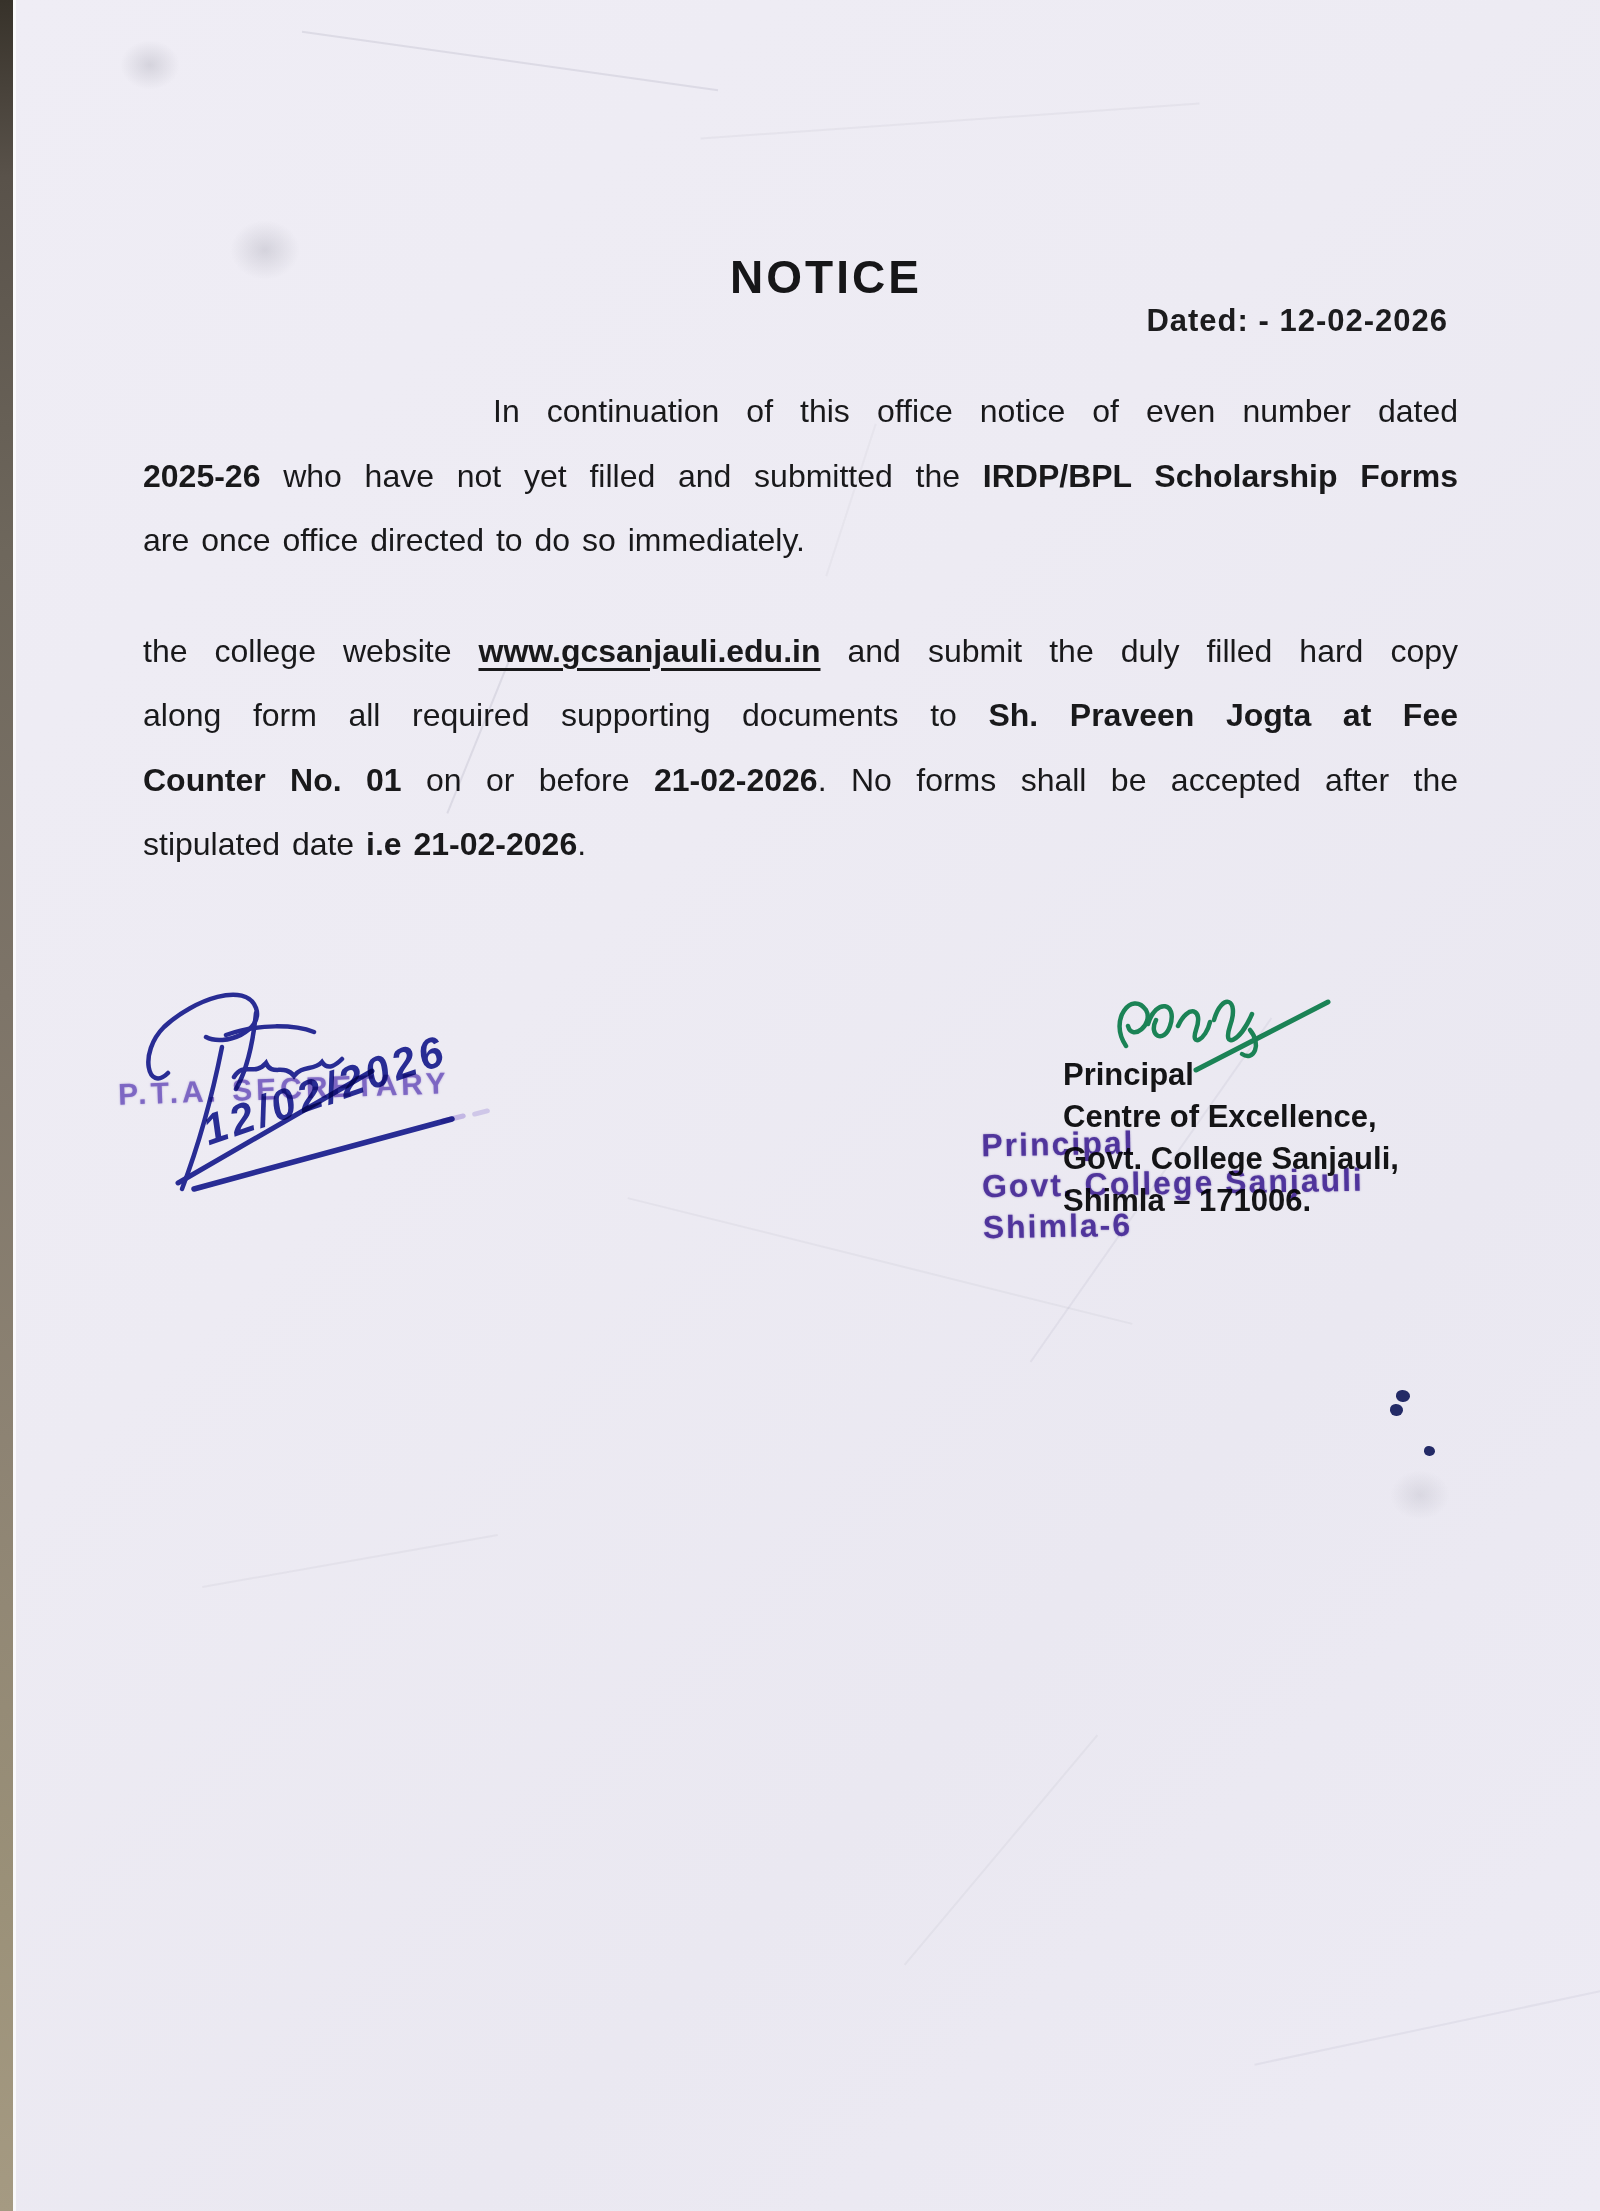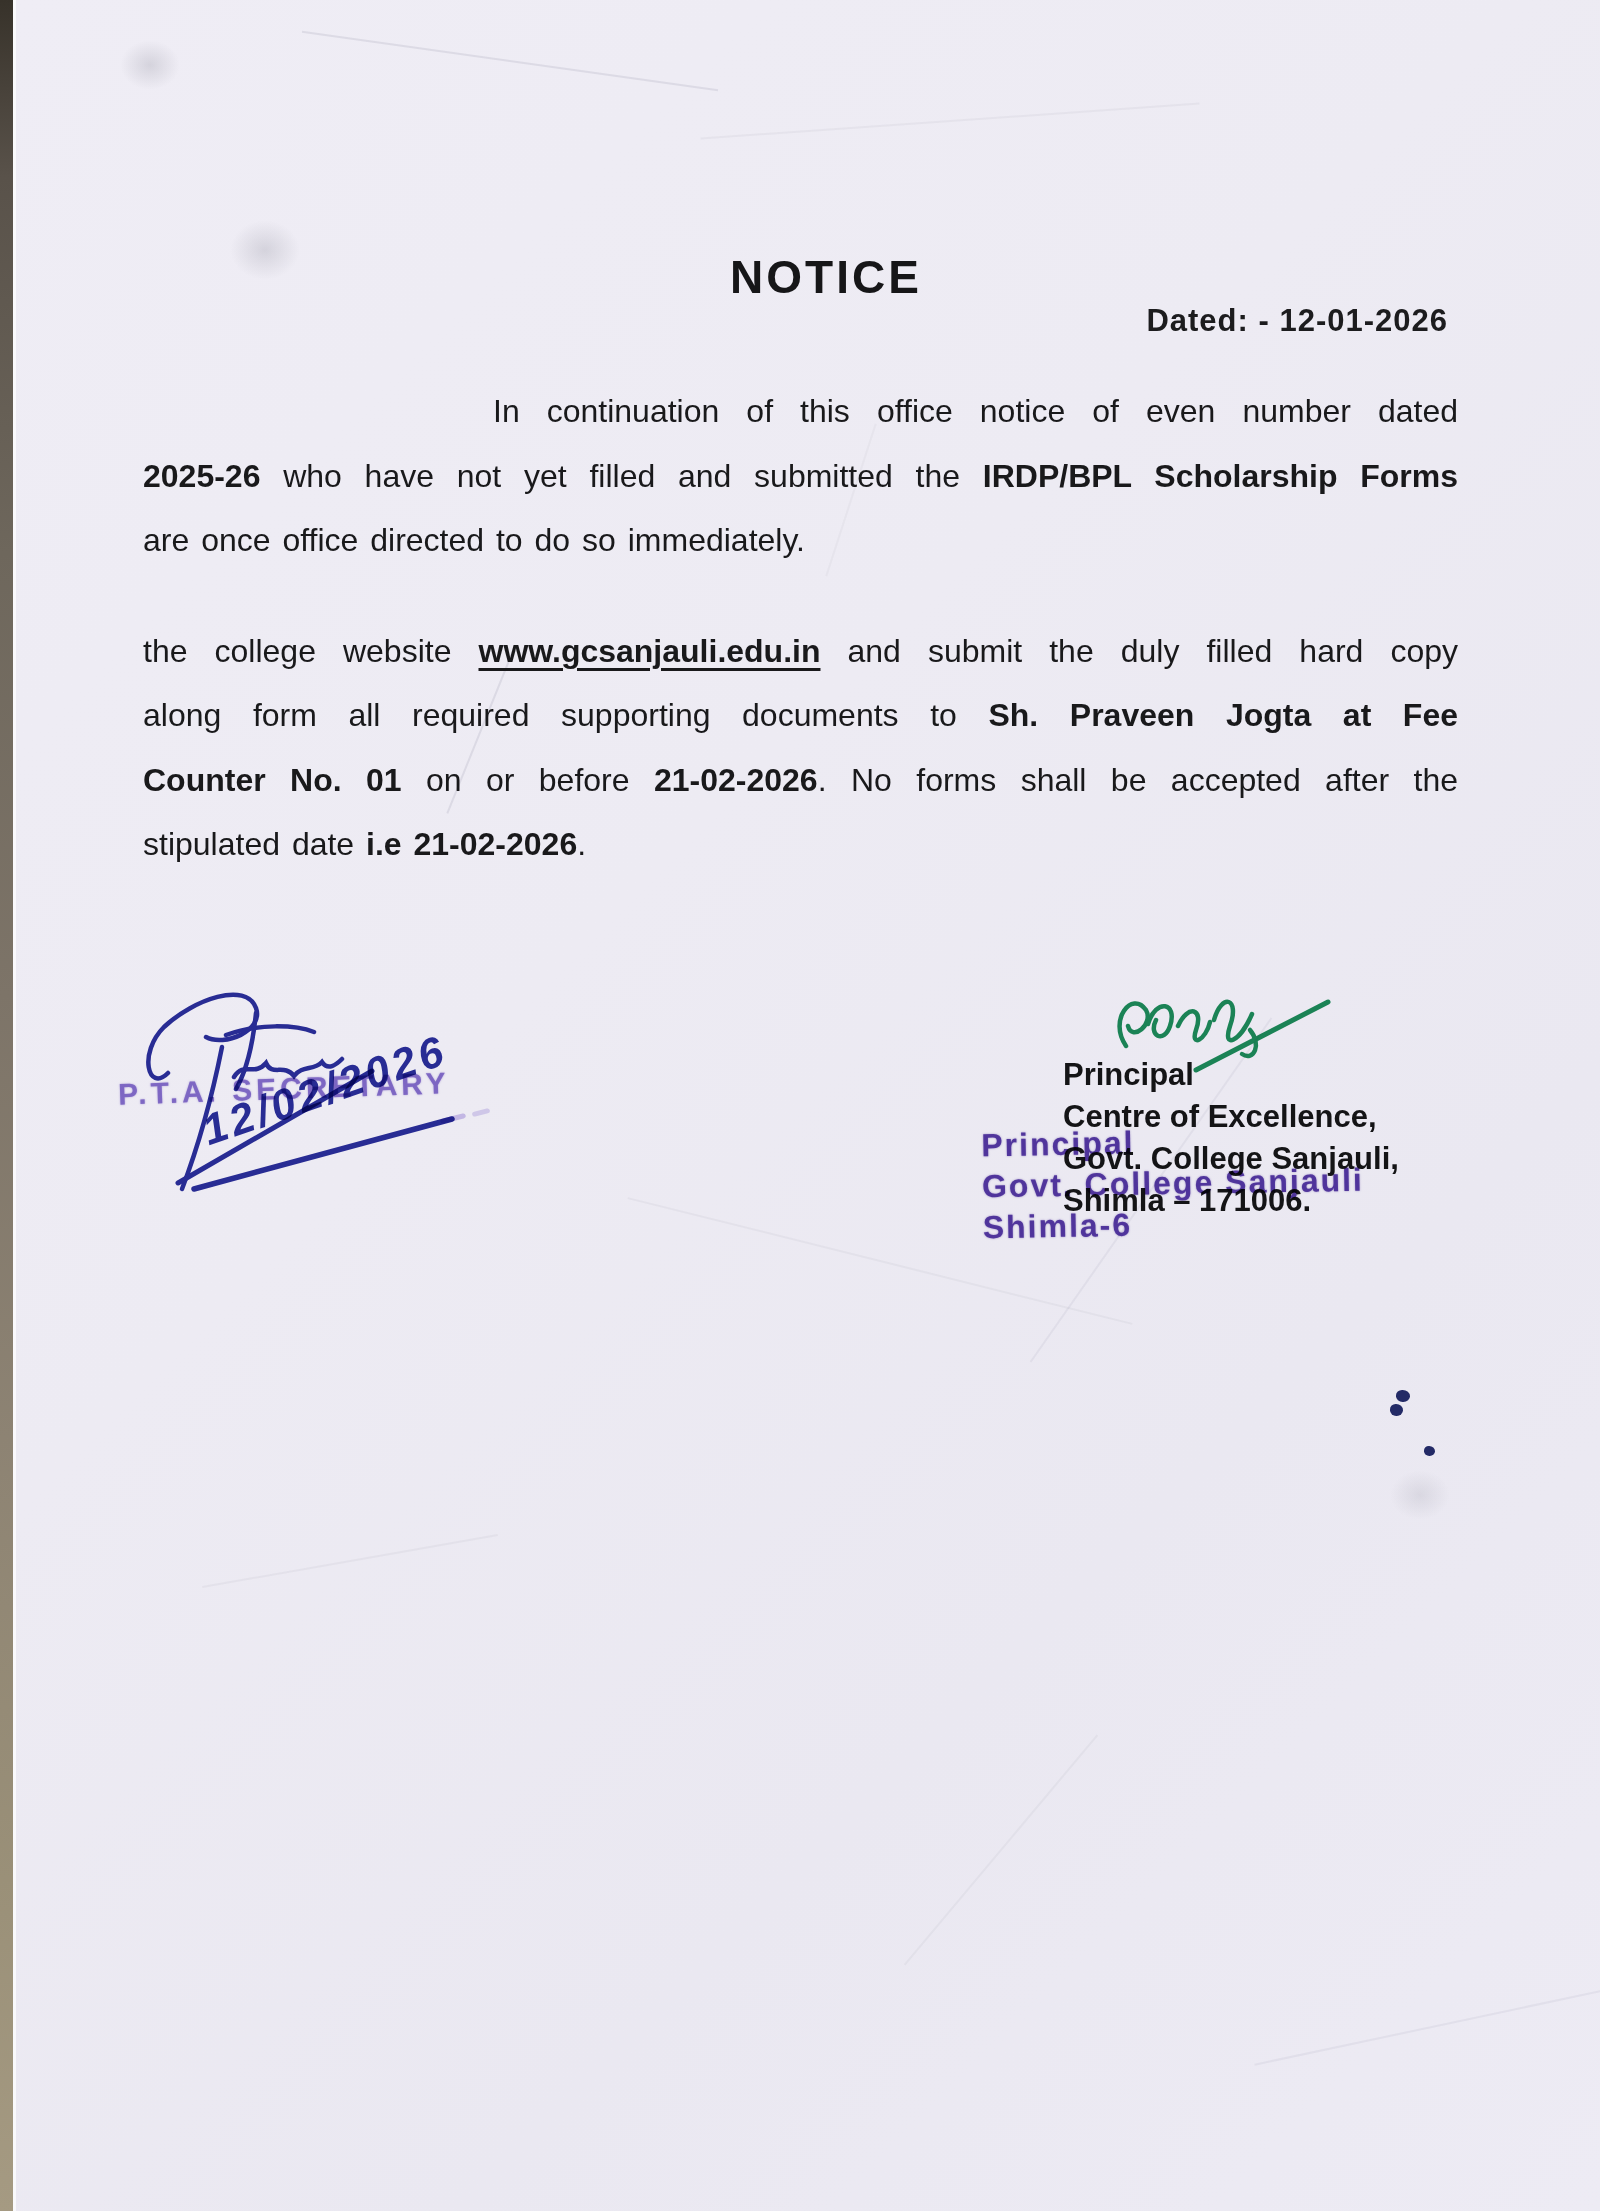--- a/index.html
+++ b/index.html
@@ -67,21 +67,21 @@
     <div class="smudge" style="left:120px;top:40px;width:60px;height:50px;"></div>
     <div class="smudge" style="left:1390px;top:1470px;width:60px;height:50px;opacity:.7;"></div>
     <div class="ink-dot" style="left:1396px;top:1390px;width:14px;height:12px;"></div>
     <div class="ink-dot" style="left:1390px;top:1404px;width:13px;height:12px;"></div>
     <div class="ink-dot" style="left:1424px;top:1446px;width:11px;height:10px;"></div>
     <div class="lav-dash" style="left:440px;top:1116px;width:26px;transform:rotate(-14deg);"></div>
     <div class="lav-dash" style="left:472px;top:1110px;width:18px;transform:rotate(-14deg);opacity:.7;"></div>
   </div>
 
   <div class="title">NOTICE</div>
-  <div class="dated">Dated: - 12-01-2026</div>
+  <div class="dated">Dated: - 12-02-2026</div>
 
   <div class="body-text">
       <div class="para">
         <div class="line just indent"><span>In continuation of this office notice of even number dated</span></div>
         <div class="line just"><span class="b">2025-26</span><span> who have not yet filled and submitted the </span><span class="b">IRDP/BPL Scholarship Forms</span></div>
         <div class="line"><span>are once office directed to do so immediately.</span></div>
       </div>
       <div class="para">
         <div class="line just"><span>the college website </span><span class="b u">www.gcsanjauli.edu.in</span><span> and submit the duly filled hard copy</span></div>
         <div class="line just"><span>along form all required supporting documents to </span><span class="b">Sh. Praveen Jogta at Fee</span></div>

